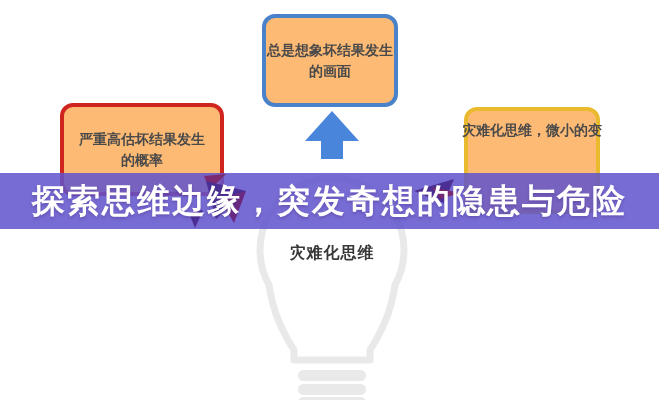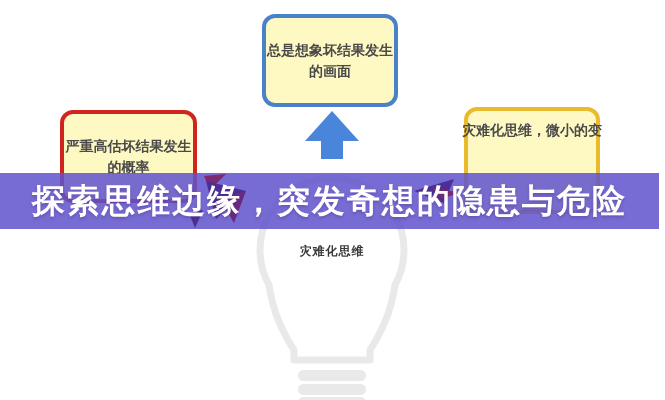--- a/index.html
+++ b/index.html
@@ -3,39 +3,39 @@
 <meta charset="utf-8">
 <style>
   html,body{margin:0;padding:0;background:#ffffff;}
   #stage{
     position:relative;width:665px;height:400px;overflow:hidden;
     background:#ffffff;
     font-family:"Liberation Sans","DejaVu Sans",sans-serif;
   }
   
   .node{
-    position:absolute;background:#fef9c3;border-radius:13px;
+    position:absolute;background:#fdba74;border-radius:13px;
     display:flex;flex-direction:column;align-items:center;justify-content:center;
     box-sizing:border-box;
   }
   .node .tline{
     font-size:14px;line-height:21px;color:#4a4a4a;font-weight:600;
     white-space:nowrap;text-align:center;
   }
   .node-top{left:262px;top:14px;width:136px;height:93px;border:4px solid #4a82c9;}
-  .node-left{left:60px;top:110px;width:137px;height:93px;border:4px solid #d0251f;}
+  .node-left{left:60px;top:103px;width:164px;height:93px;border:4px solid #d0251f;}
   .node-right{left:464px;top:107px;width:136px;height:107px;border:4px solid #eaba2e;
               justify-content:flex-start;padding-top:9px;}
   
   .arrow-wrap{position:absolute;left:305px;top:111px;width:54px;height:48px;}
   
   .bulb-wrap{position:absolute;left:230px;top:170px;width:204px;height:230px;}
   .center-label{
     position:absolute;left:230px;top:243px;width:204px;text-align:center;
-    font-size:12px;font-weight:bold;color:#383838;letter-spacing:1px;
+    font-size:16px;font-weight:bold;color:#383838;letter-spacing:1px;
   }
   
   .banner{
     position:absolute;left:0;top:173px;width:659px;height:56px;
     background:rgba(97,84,204,0.86);overflow:hidden;
   }
   .banner-title{
     position:absolute;left:0;top:0;width:100%;height:56px;
     display:flex;align-items:center;justify-content:center;
     font-size:33px;font-weight:900;color:#ffffff;letter-spacing:2px;

